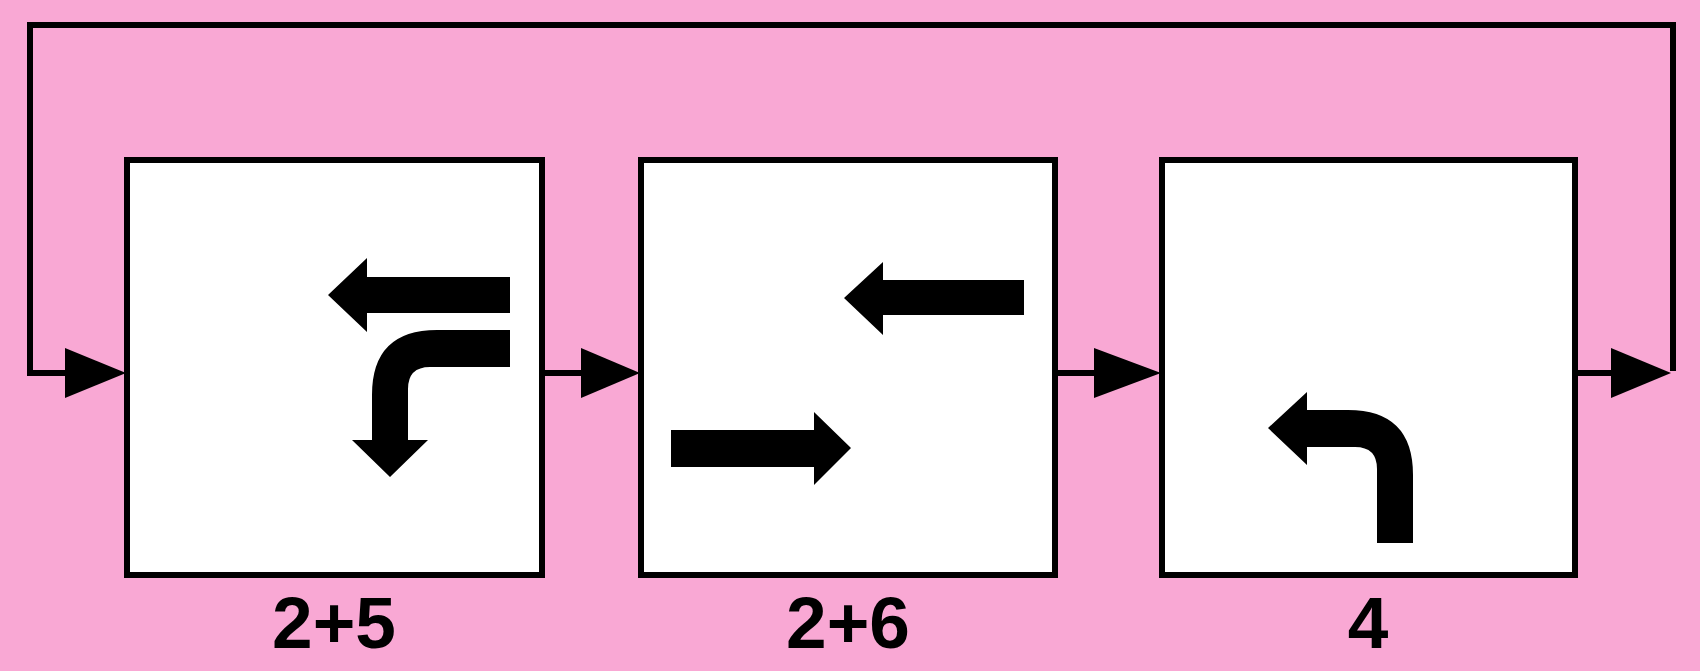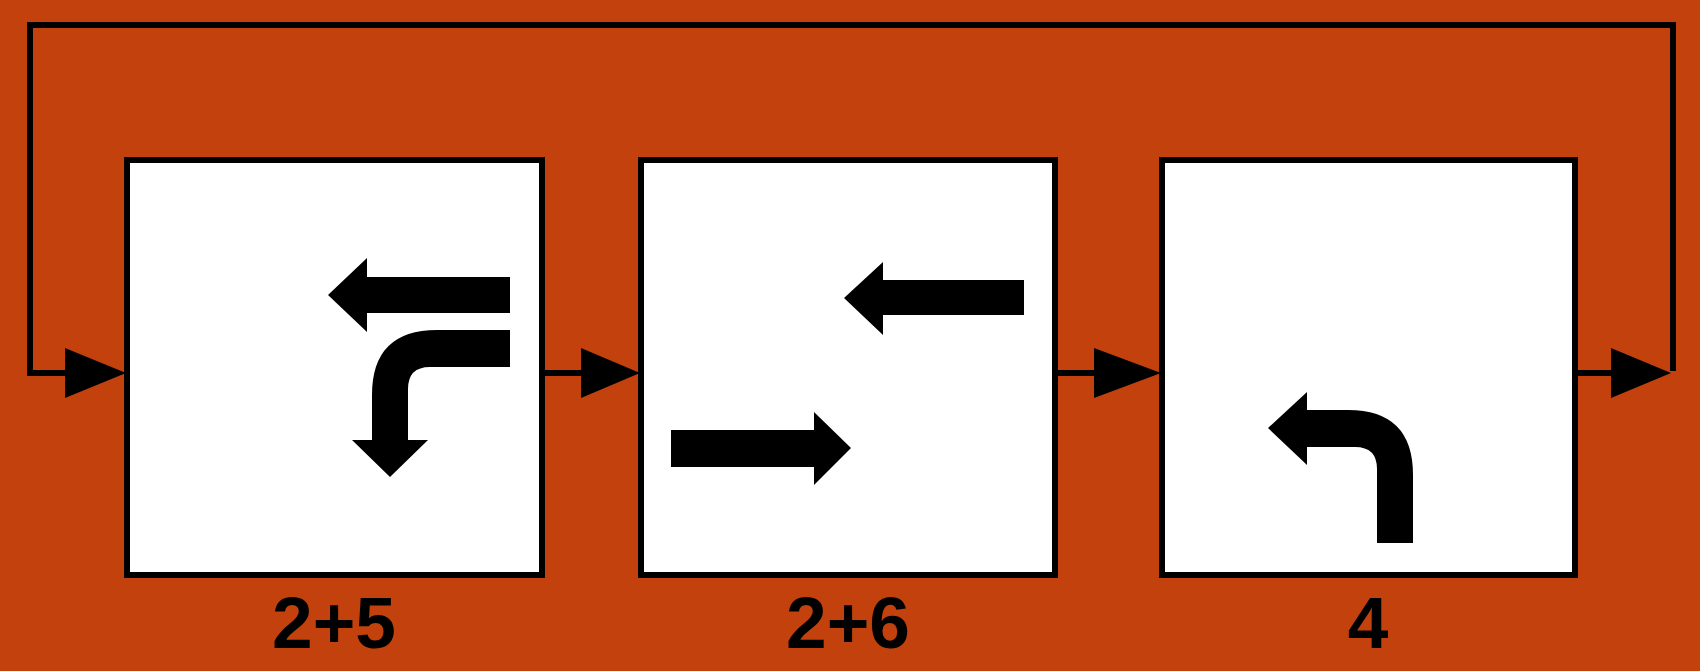--- a/index.html
+++ b/index.html
@@ -4,21 +4,21 @@
 <style>
   html, body {
     margin: 0;
     padding: 0;
     background: #ffffff;
   }
   .stage {
     position: relative;
     width: 1700px;
     height: 671px;
-    background: #c2410c;
+    background: #f9a8d4;
     overflow: hidden;
   }
   .stage svg {
     display: block;
     width: 1700px;
     height: 671px;
   }
   .ink-stroke {
     stroke: #000000;
     fill: none;

